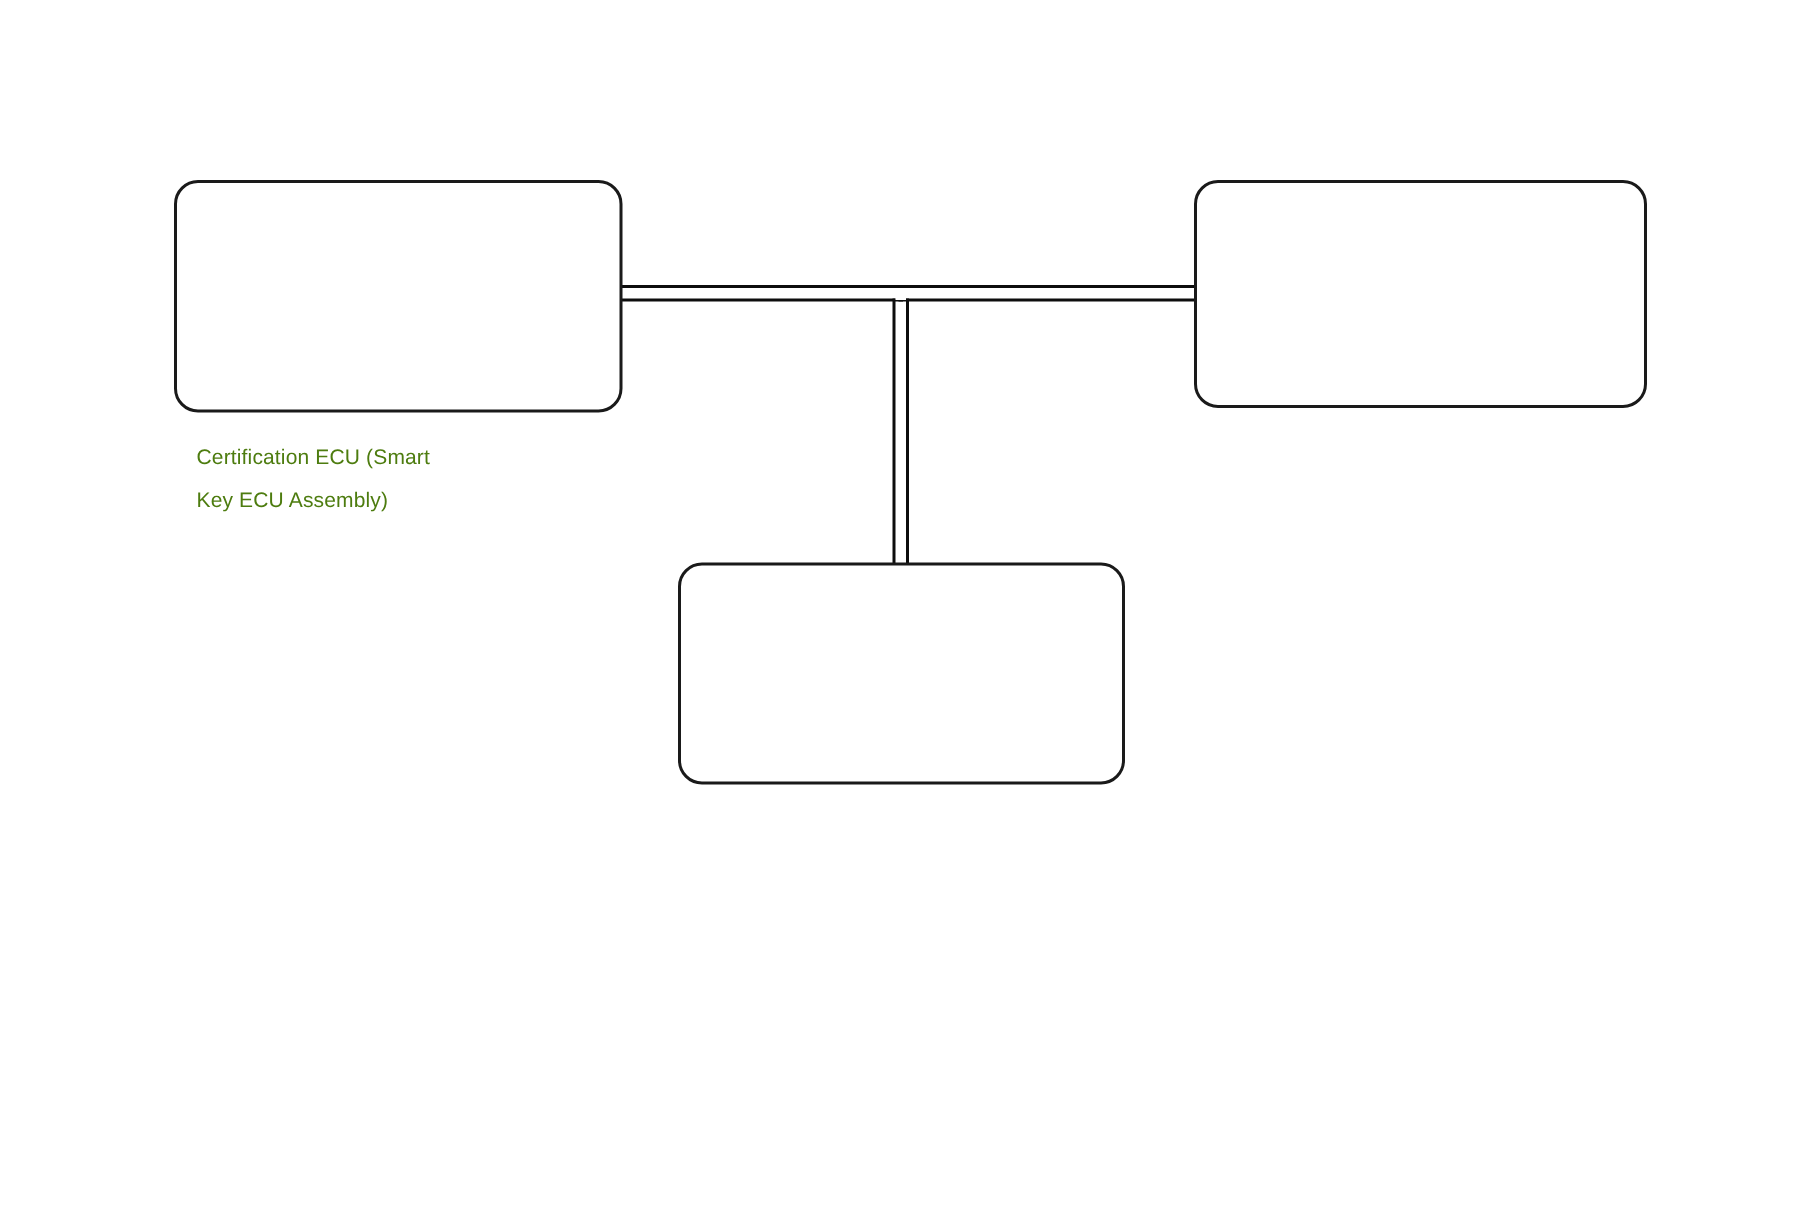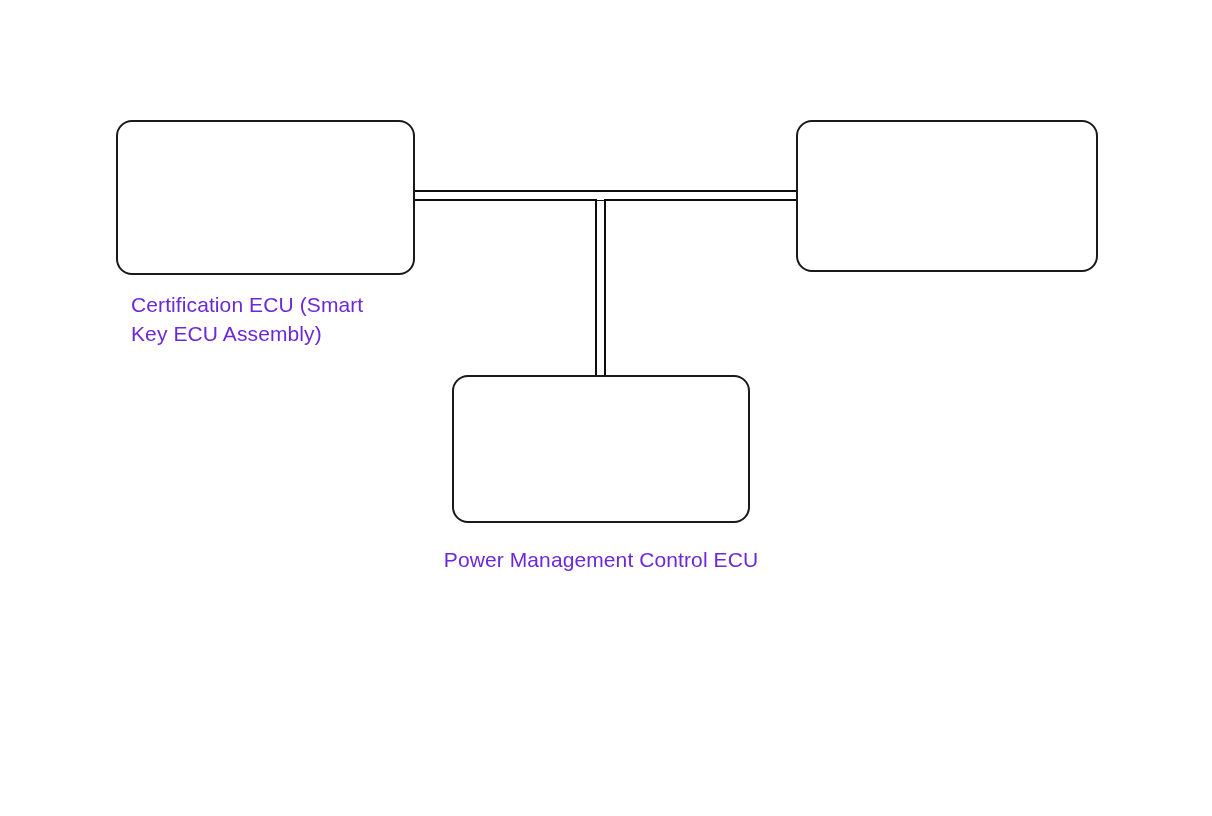--- a/index.html
+++ b/index.html
@@ -35,23 +35,23 @@
     left: 796px;  top: 120px;
     width: 302px; height: 152px;
   }
   #node-power-management-ecu {
     left: 452px;  top: 375px;
     width: 298px; height: 148px;
   }
   
   .node-label {
     position: absolute;
-    font-size: 21px;
+    font-size: 14px;
     line-height: 29px;
-    color: #6d28d9;
+    color: #4d7c0f;
     white-space: pre-line;
     letter-spacing: 0.1px;
   }
   #label-certification-ecu {
     left: 131px; top: 290px; width: 290px;
     text-align: left;
   }
   #label-steering-lock-ecu {
     left: 796px; top: 290px; width: 320px;
     text-align: left;
@@ -114,15 +114,14 @@
   <div class="node" id="node-certification-ecu"></div>
 
   <div class="node" id="node-steering-lock-ecu"></div>
 
   <div class="node" id="node-power-management-ecu"></div>
 
   <div class="node-label" id="label-certification-ecu">Certification ECU (Smart
 Key ECU Assembly)</div>
 
 
-  <div class="node-label" id="label-power-management-ecu">Power Management Control ECU</div>
 
 </div>
 
 </body></html>

